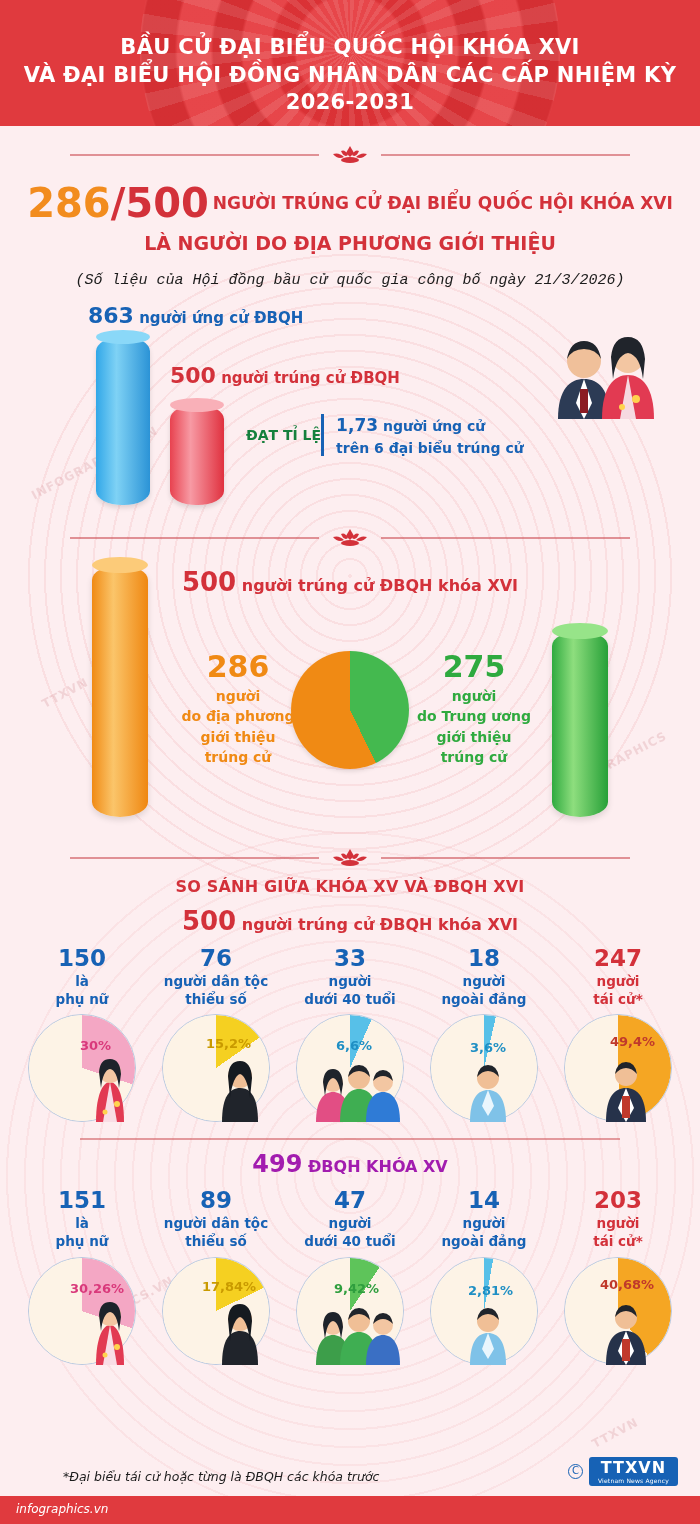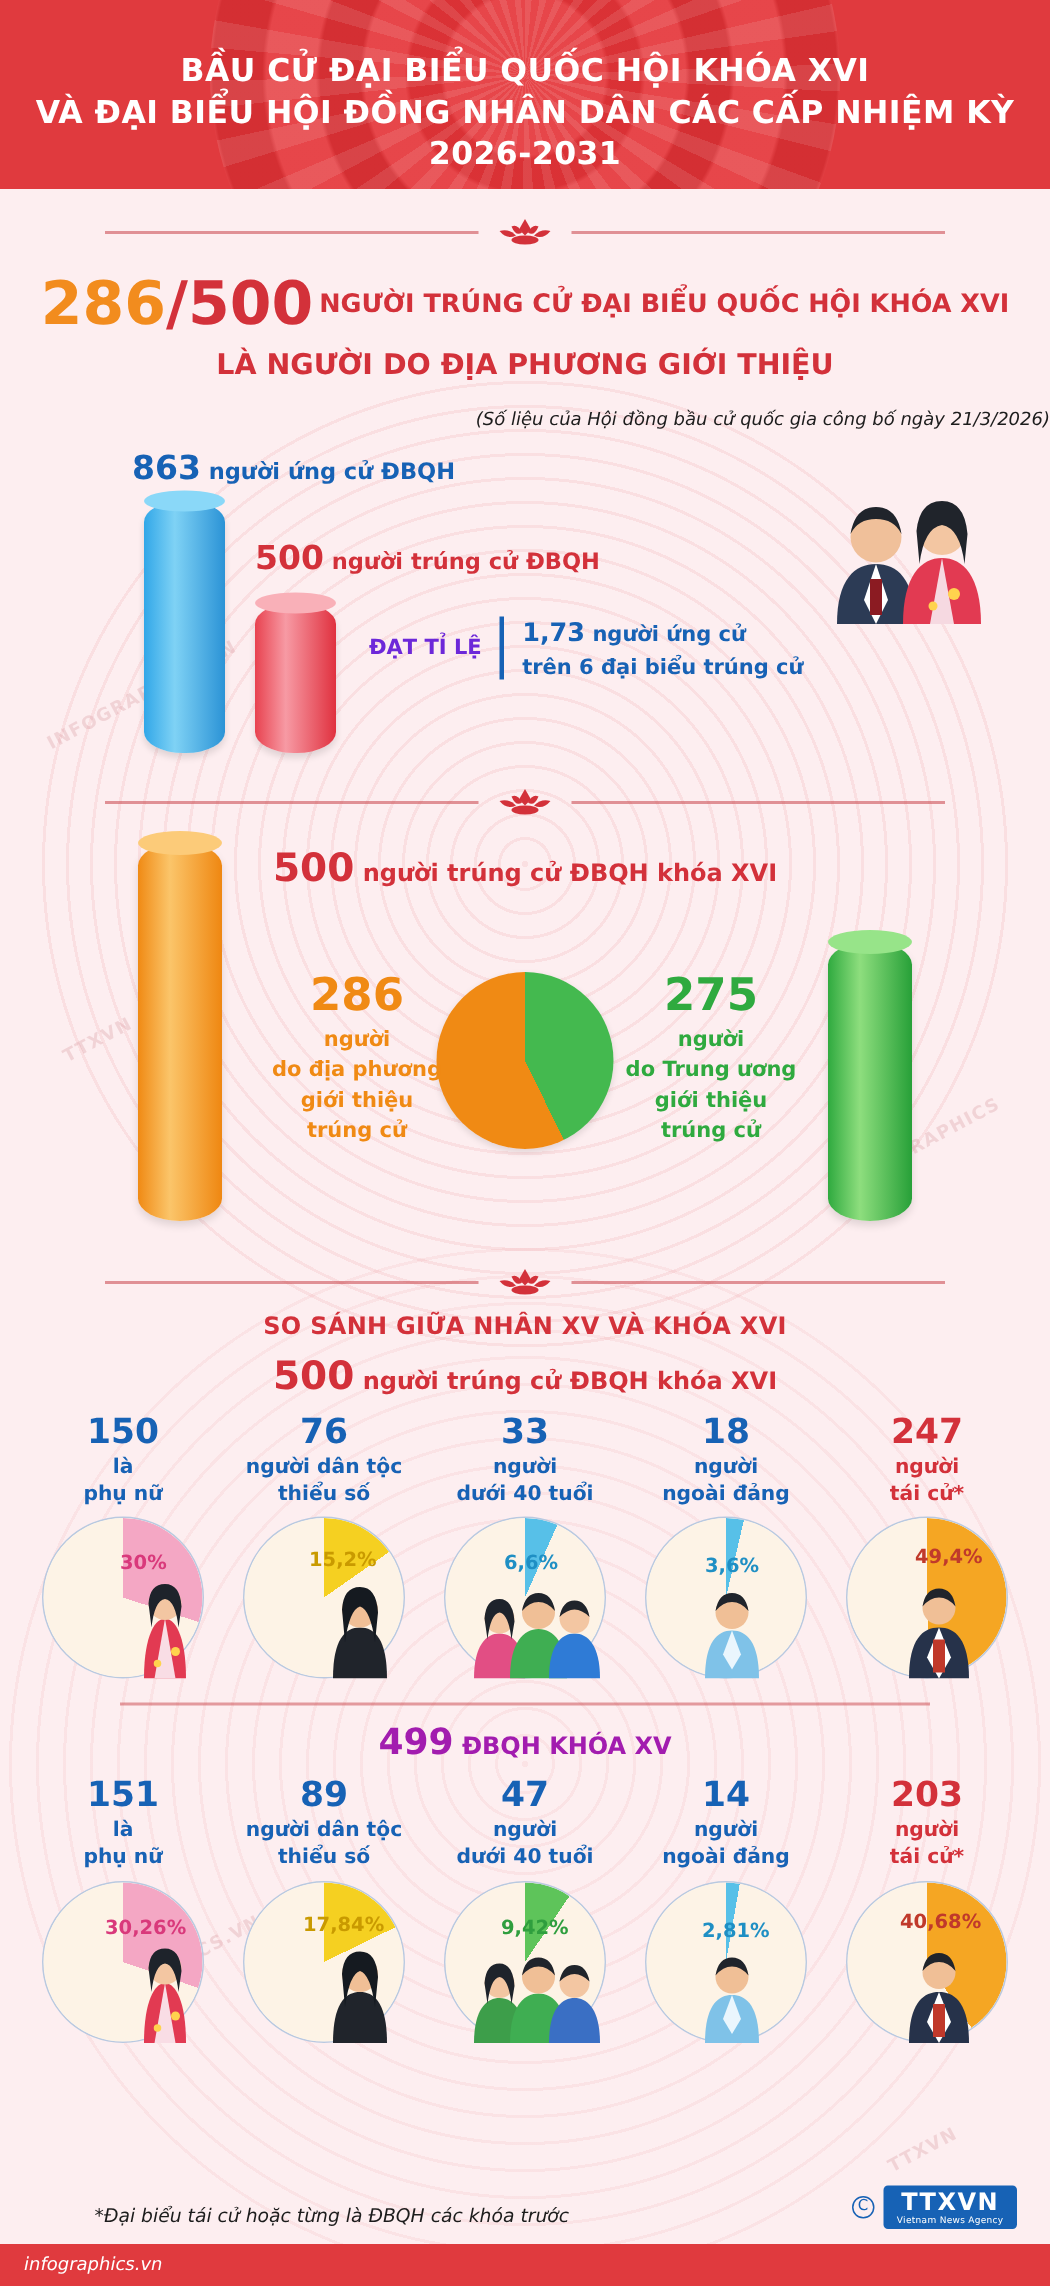--- a/index.html
+++ b/index.html
@@ -148,25 +148,26 @@
   .big-title .t-rest {
     font-size: 17px; font-weight: bold; color: #d3313a;
     vertical-align: middle;
     padding-left: 4px;
   }
   .big-title .row2 {
     font-size: 19px; font-weight: bold; color: #d3313a;
     margin-top: 6px;
   }
   .subnote {
-    text-align: right;
+    text-align: center;
     font-style: italic;
-    font-size: 12px;
+    font-size: 15px;
     color: #1c1c1c;
     margin-top: 18px;
+    font-family: Liberation Mono, monospace;
   }
 
   
   .sec1 { position: relative; height: 228px; margin-top: 6px; }
   .lbl-863 {
     position: absolute; left: 88px; top: 8px;
     font-size: 15px; font-weight: bold; color: #1762b5;
   }
   .lbl-863 .n { font-size: 22px; }
   .lbl-500 {
@@ -194,22 +195,21 @@
     border-radius: 50%;
   }
   .bar-blue .bar-cap { background: #8ad8f8; }
   .bar-pink .bar-cap { background: #f9b0b8; }
 
   .ratio {
     position: absolute; left: 246px; top: 118px;
     display: flex; align-items: center;
   }
   .ratio .dtl {
-    font-size: 14px; font-weight: bold; color: #6d28d9;
-    padding-right: 12px;
+    font-size: 14px; font-weight: bold; color: #15803d;
   }
   .ratio .vbar { width: 3px; height: 42px; background: #1762b5; margin-right: 12px; }
   .ratio .rtxt { font-size: 14px; font-weight: bold; color: #1762b5; line-height: 1.45; }
   .ratio .rtxt .n { font-size: 17px; }
 
   
   .couple { position: absolute; right: 40px; top: 8px; width: 120px; height: 116px; }
 
   
   .sec2 { position: relative; height: 290px; }
@@ -473,21 +473,21 @@
             <path d="M14 7 Q18 5 21 11 Q17 14 14 7 Z" fill="#d3313a"></path>
             <path d="M32 7 Q28 5 25 11 Q29 14 32 7 Z" fill="#d3313a"></path>
             <path d="M6 10 Q12 8 17 13 Q11 16 6 10 Z" fill="#d3313a"></path>
             <path d="M40 10 Q34 8 29 13 Q35 16 40 10 Z" fill="#d3313a"></path>
             <ellipse cx="23" cy="16" rx="9" ry="3" fill="#d3313a"></ellipse>
           </svg>
         </div>
         <div class="line"></div>
       </div>
 
-      <div class="cmp-title">SO SÁNH GIỮA NHÂN XV VÀ KHÓA XVI</div>
+      <div class="cmp-title">SO SÁNH GIỮA KHÓA XV VÀ ĐBQH XVI</div>
       <div class="cmp-sub">
         <span class="n">500</span><span> người trúng cử ĐBQH khóa XVI</span>
       </div>
 
       <div class="stat-row">
 
         <div class="stat">
           <div class="num">150</div>
           <div class="cap" style="white-space:pre-line;">là
 phụ nữ</div>

